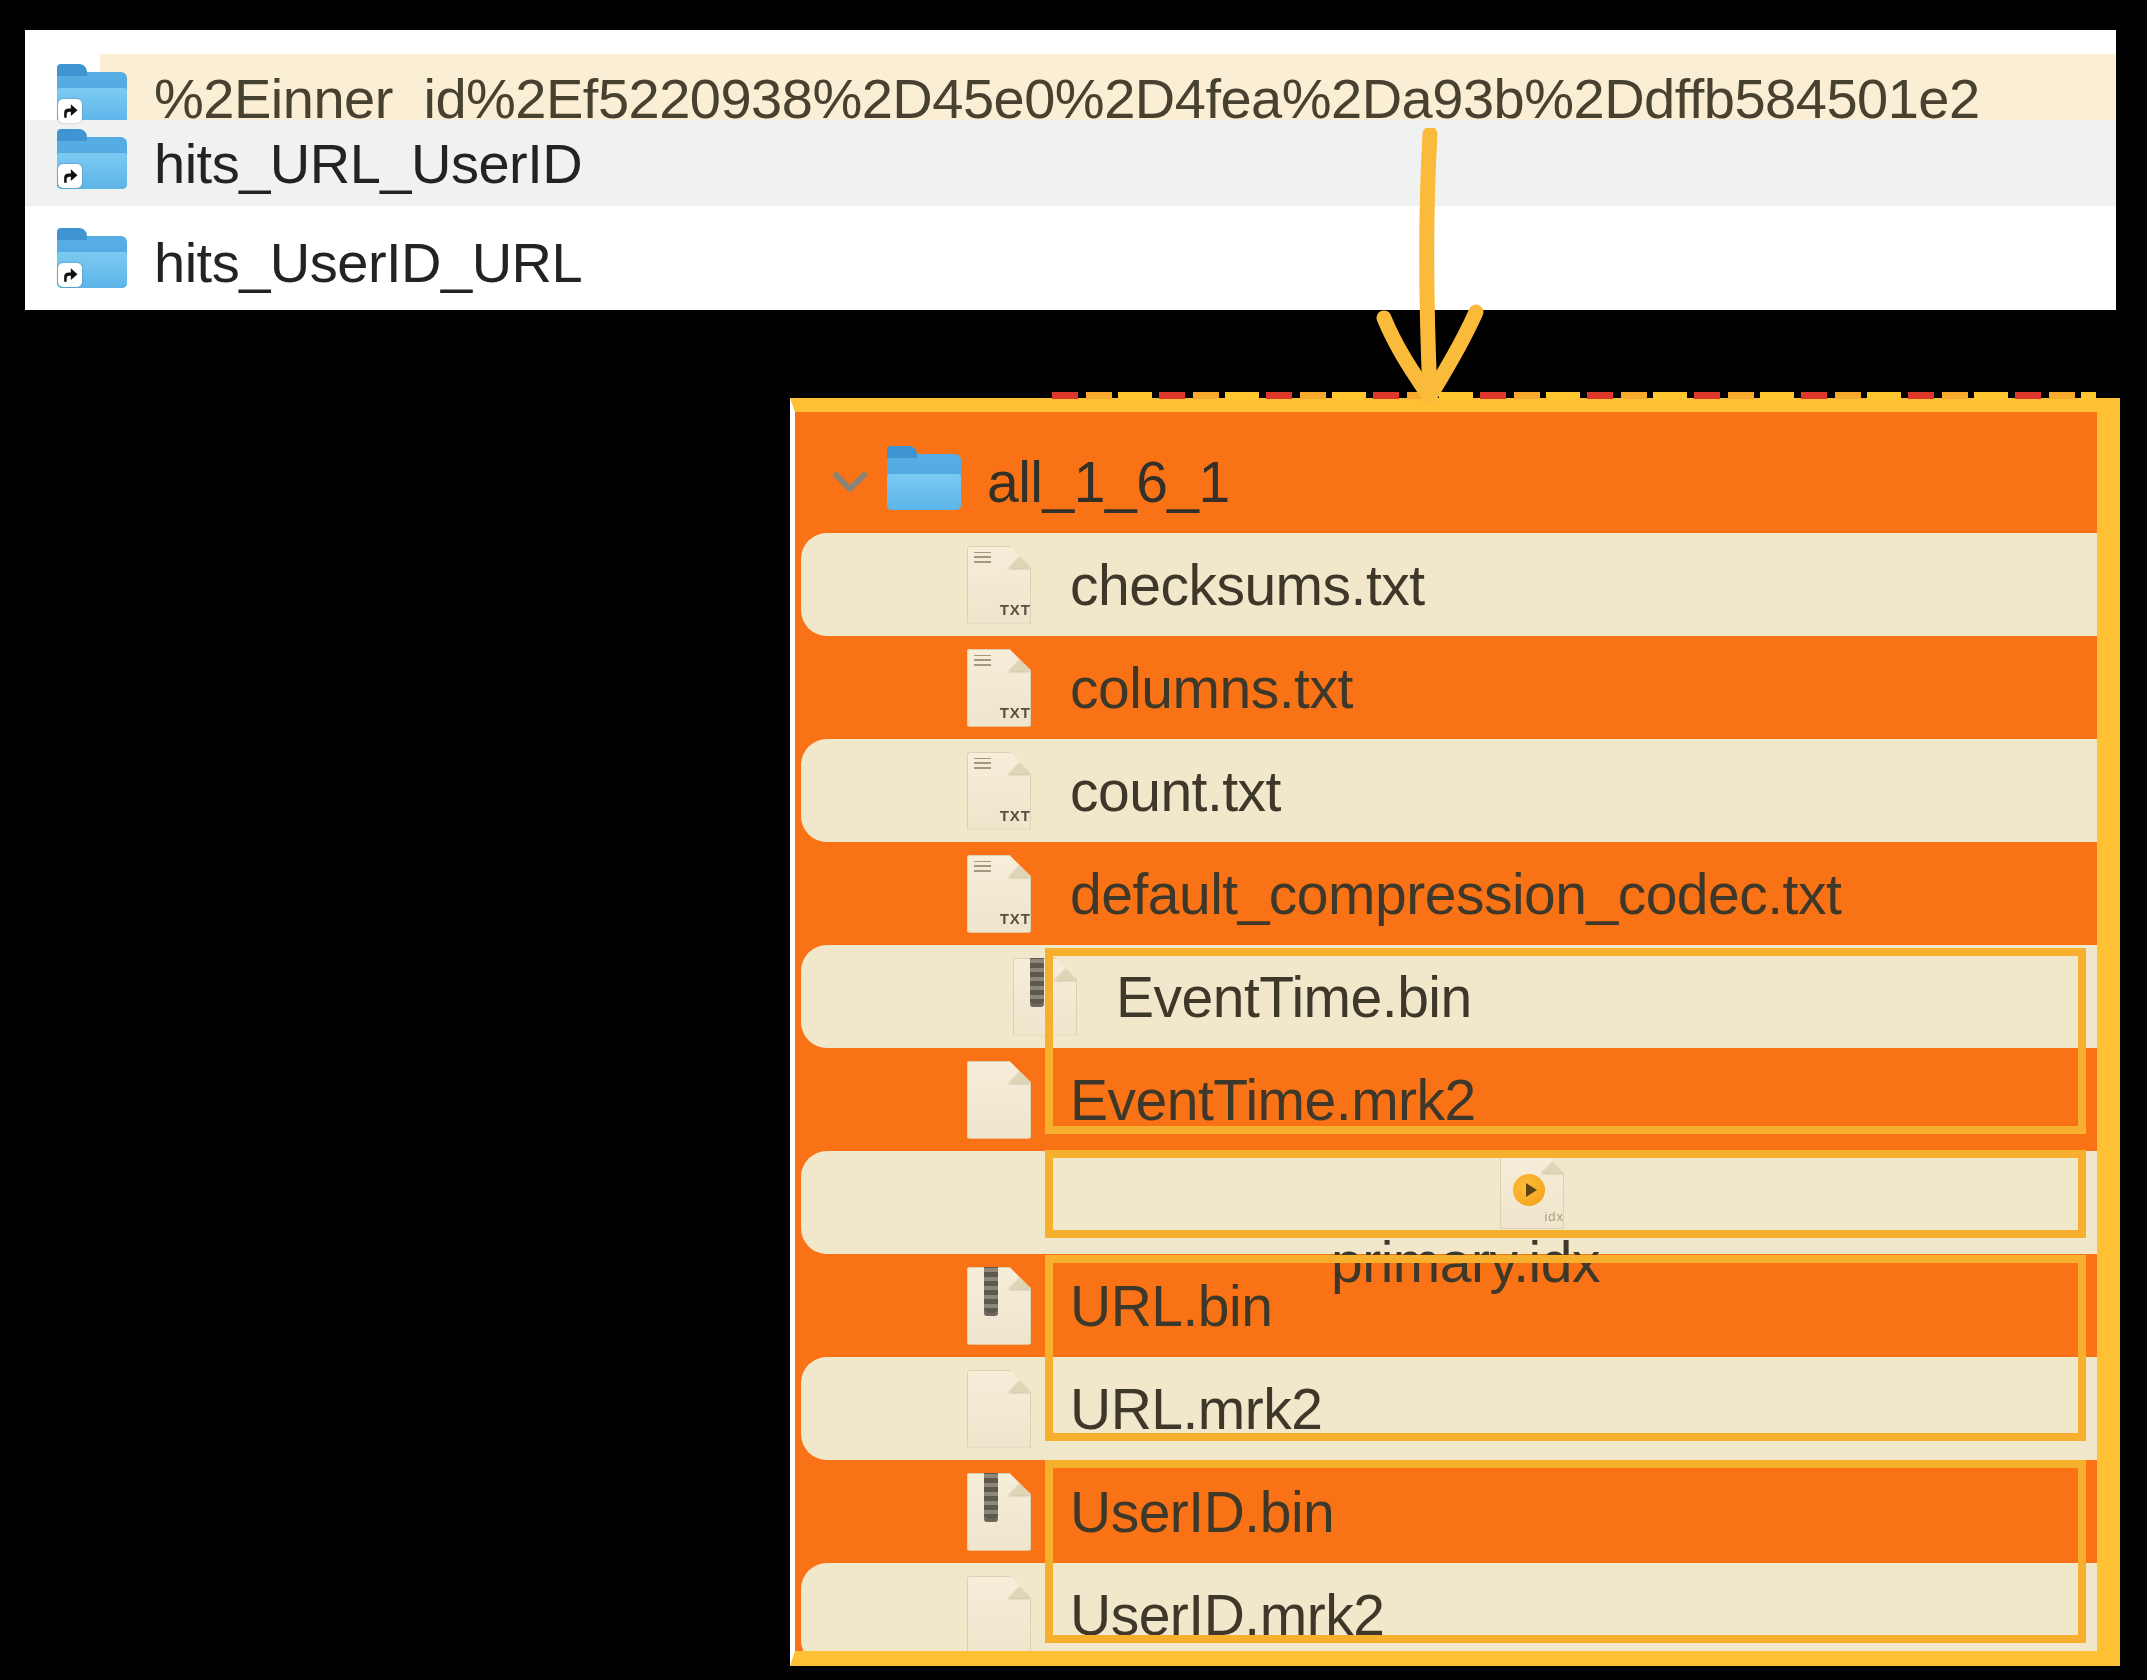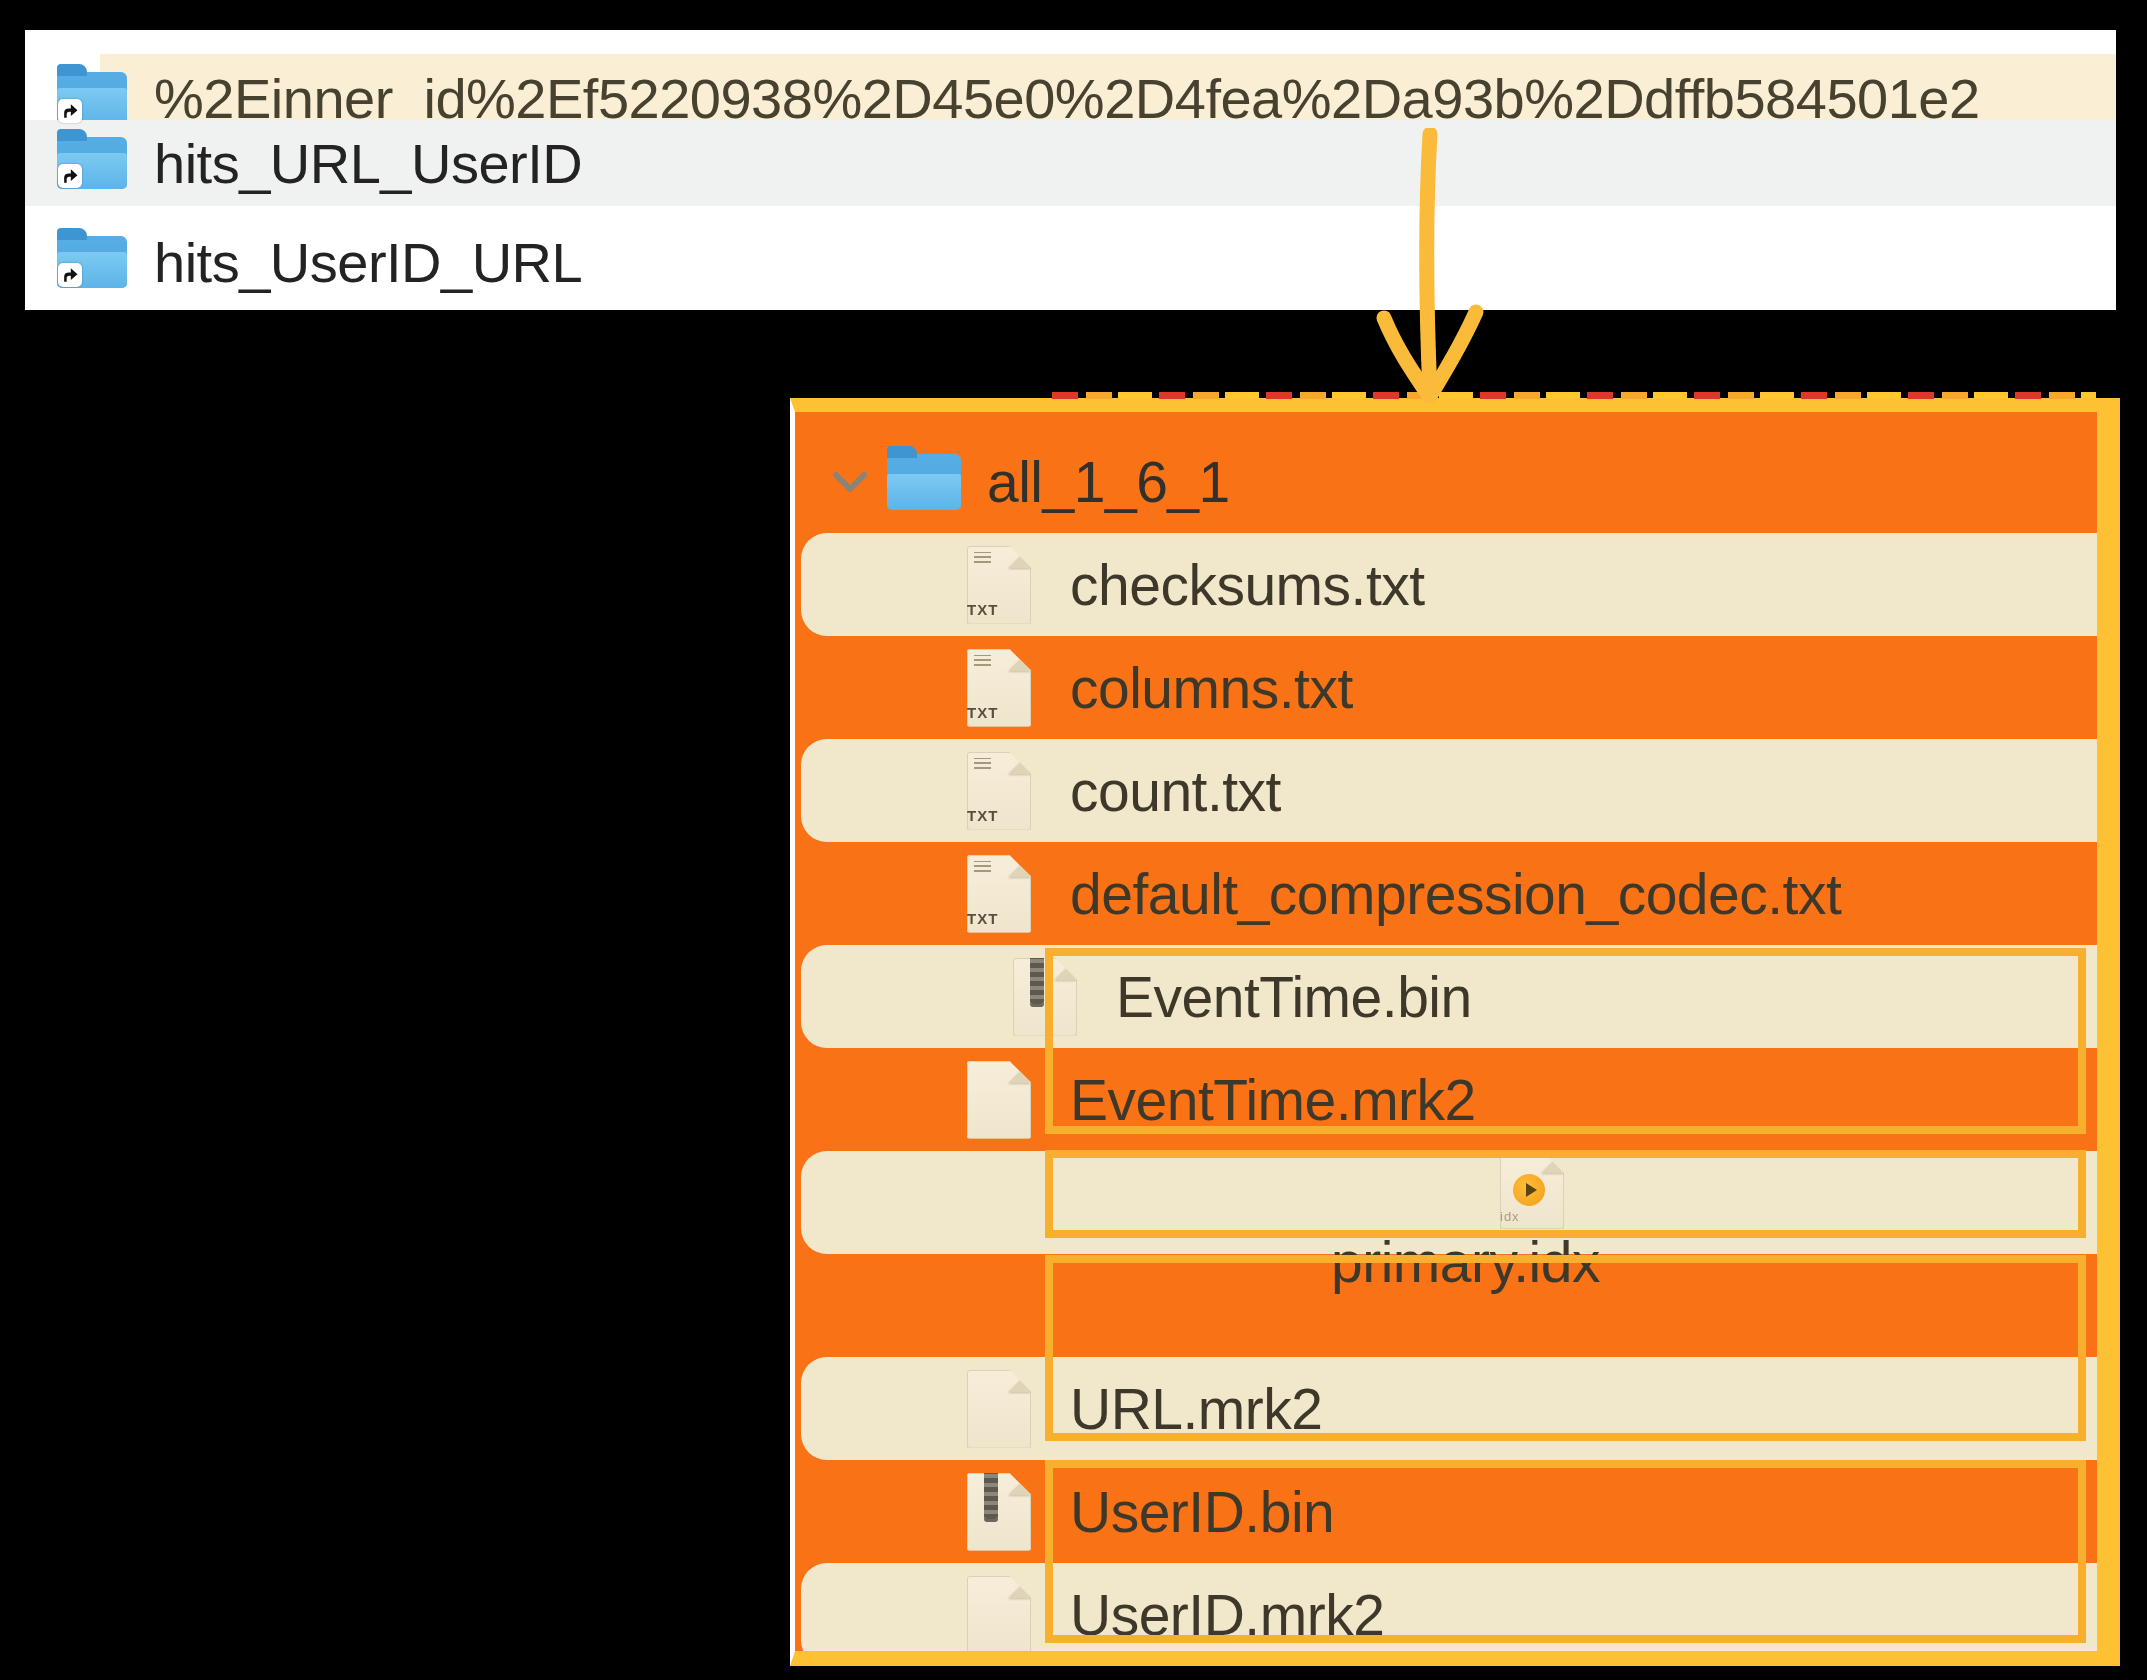--- a/index.html
+++ b/index.html
@@ -49,21 +49,21 @@
 
   
   .pg{position:relative;z-index:1;margin-left:172px;width:64px;height:78px;flex:0 0 auto;
       background:linear-gradient(180deg,#F7EEDA,#EFE5CC);
       box-shadow:inset 0 0 0 1px #DCD1B6,0 3px 0 rgba(120,105,70,.30);
       clip-path:polygon(0 0,calc(100% - 22px) 0,100% 22px,100% 100%,0 100%);
       border-radius:3px;}
   .pg::after{content:'';position:absolute;top:0;right:0;border-style:solid;
       border-width:0 0 22px 22px;border-color:transparent transparent #E0D4B7 transparent;
       filter:drop-shadow(-1px 1px 1px rgba(120,105,70,.35));}
-  .pg .pg-label{position:absolute;bottom:6px;left:0;right:0;text-align:left;
+  .pg .pg-label{position:absolute;bottom:6px;left:0;right:0;text-align:right;
       font-size:15px;font-weight:bold;letter-spacing:1px;color:#55503F;}
   .pg .pg-label.idx{font-weight:normal;font-size:13px;color:#A99D7C;bottom:5px;}
   .pg .pg-lines{position:absolute;top:6px;left:7px;width:17px;height:11px;
       background:repeating-linear-gradient(0deg,#A4997C 0 2px,transparent 2px 5px);}
   .pg .pg-zip{position:absolute;top:0;left:17px;width:14px;height:46px;border-radius:0 0 3px 3px;
       background:repeating-linear-gradient(0deg,#5E594E 0 5px,#8D877A 5px 9px);
       box-shadow:0 3px 0 #6E685C;}
   .pg .pg-dot{position:absolute;top:23px;left:13px;width:32px;height:32px;border-radius:50%;
       background:radial-gradient(circle at 40% 40%,#FFBE3C,#F29D14);
       display:flex;align-items:center;justify-content:center;}
@@ -189,20 +189,26 @@
         <div class="stripe"></div>
         <span class="pg">
           <span class="pg-dot">
               <span class="pg-tri"></span>
             </span>
           <span class="pg-label idx">idx</span>
         </span>
         <span class="tlabel" style="margin-left:39px;">primary.idx</span>
       </div>
 
+      <div class="trow" style="top:842px;">
+        <span class="pg">
+          <span class="pg-zip"></span>
+        </span>
+        <span class="tlabel" style="margin-left:39px;">URL.bin</span>
+      </div>
 
       <div class="trow" style="top:945px;">
         <div class="stripe"></div>
         <span class="pg"></span>
         <span class="tlabel" style="margin-left:39px;">URL.mrk2</span>
       </div>
 
       <div class="trow" style="top:1048px;">
         <span class="pg">
           <span class="pg-zip"></span>

